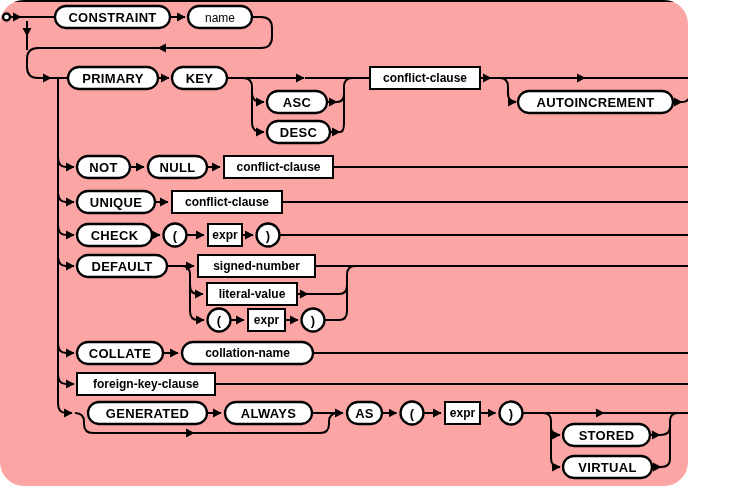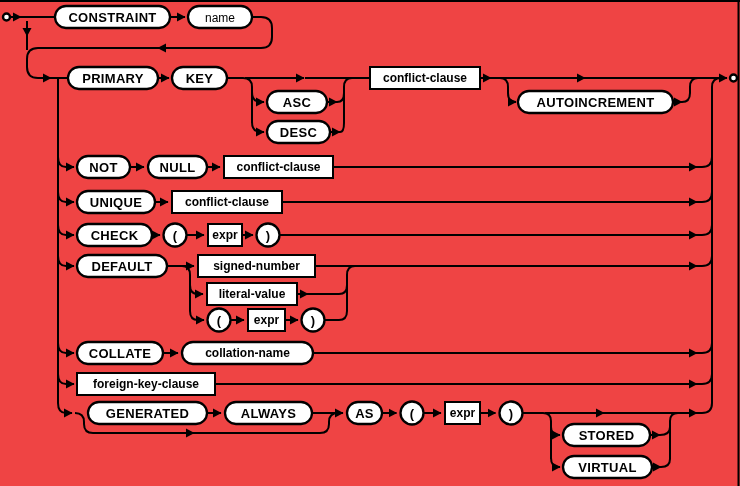--- a/index.html
+++ b/index.html
@@ -1,17 +1,17 @@
 <!DOCTYPE html>
 <html><head>
 <meta charset="utf-8">
 <style>
   html,body{margin:0;padding:0;background:#ffffff;}
-  .stage{position:relative;width:740px;height:486px;background:#ef4444;overflow:hidden;
-         font-family:"Liberation Sans", sans-serif;}
+  .stage{position:relative;width:688px;height:486px;background:#fca5a5;overflow:hidden;
+         font-family:"Liberation Sans", sans-serif;border-radius:24px;}
   svg{display:block;}
   .wire{stroke:#000;stroke-width:2;fill:none;}
   .term{fill:#fff;stroke:#000;stroke-width:2.3;}
   .nonterm{fill:#fff;stroke:#000;stroke-width:2;}
   .endpoint{fill:#fff;stroke:#000;stroke-width:2.4;}
   .kw{font:bold 13px "Liberation Sans", sans-serif;fill:#000;letter-spacing:.3px;}
   .nt{font:bold 12px "Liberation Sans", sans-serif;fill:#000;}
   .lit{font:12px "Liberation Sans", sans-serif;fill:#000;}
   .paren{font:bold 13px "Liberation Sans", sans-serif;fill:#000;}
   .border-line{stroke:#000;stroke-width:2;fill:none;}

